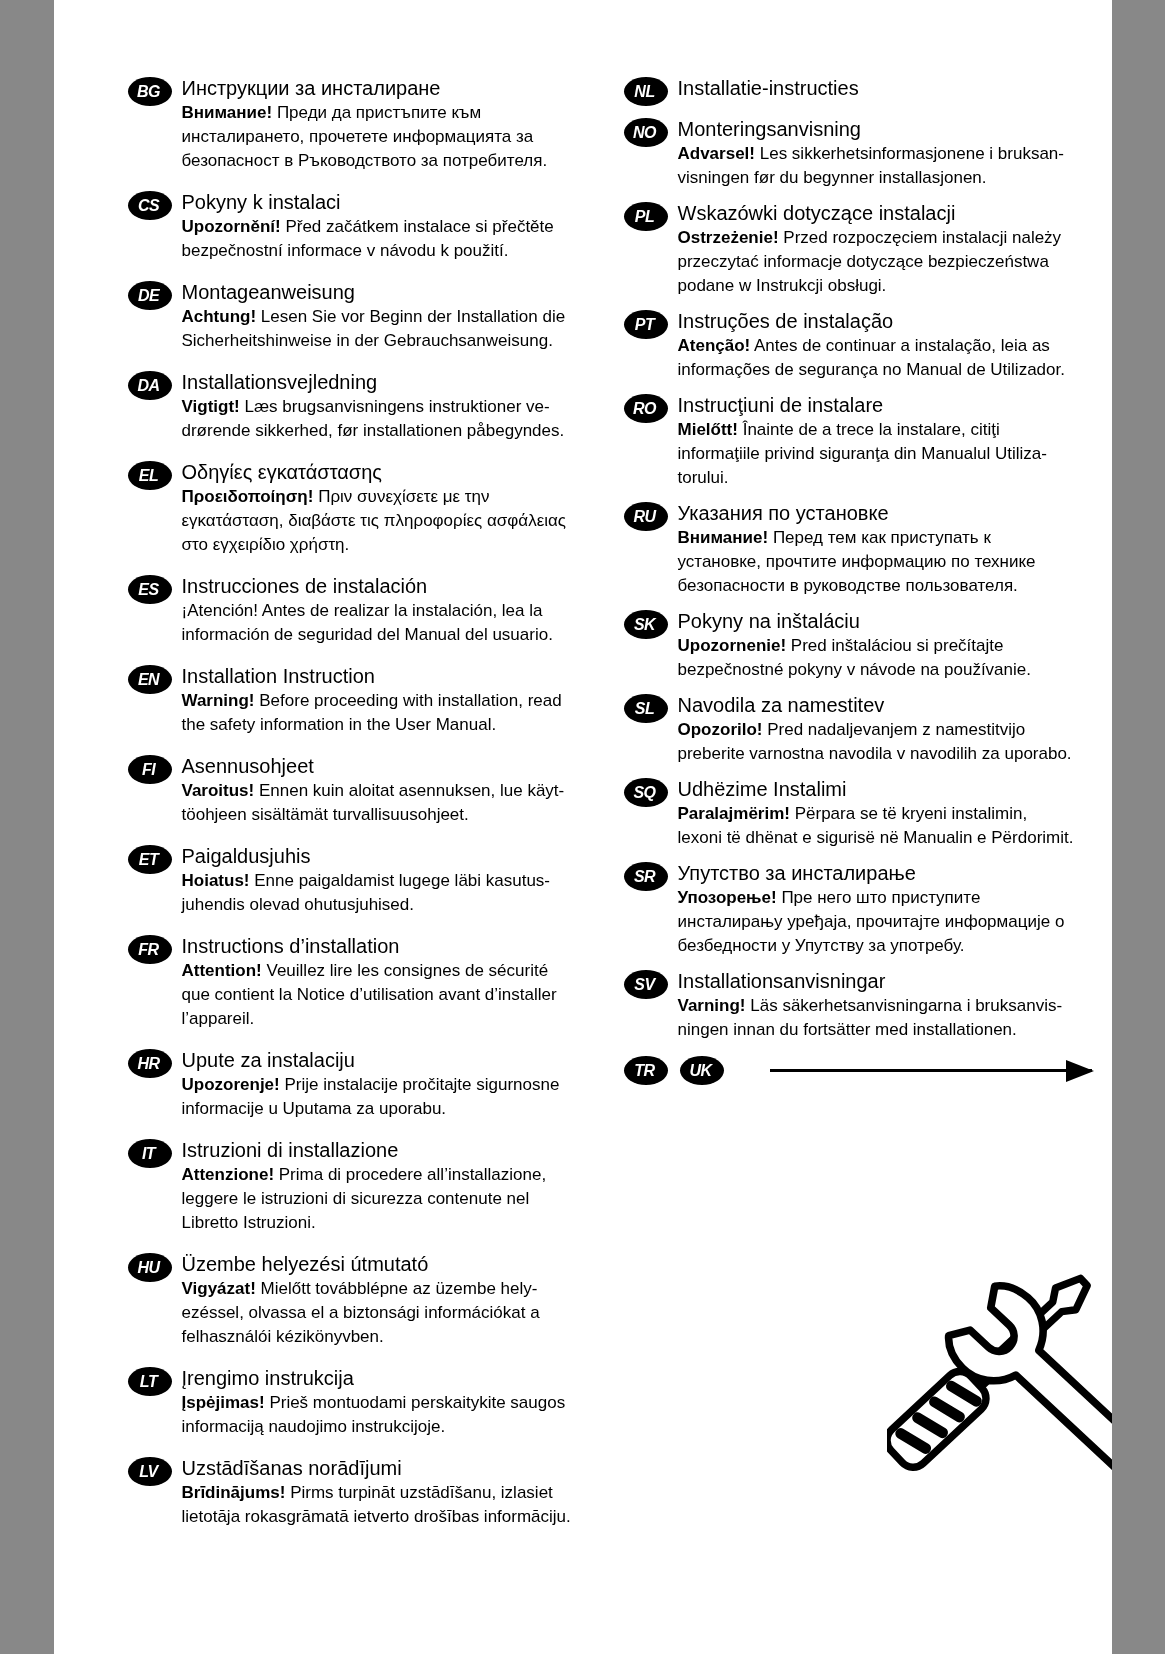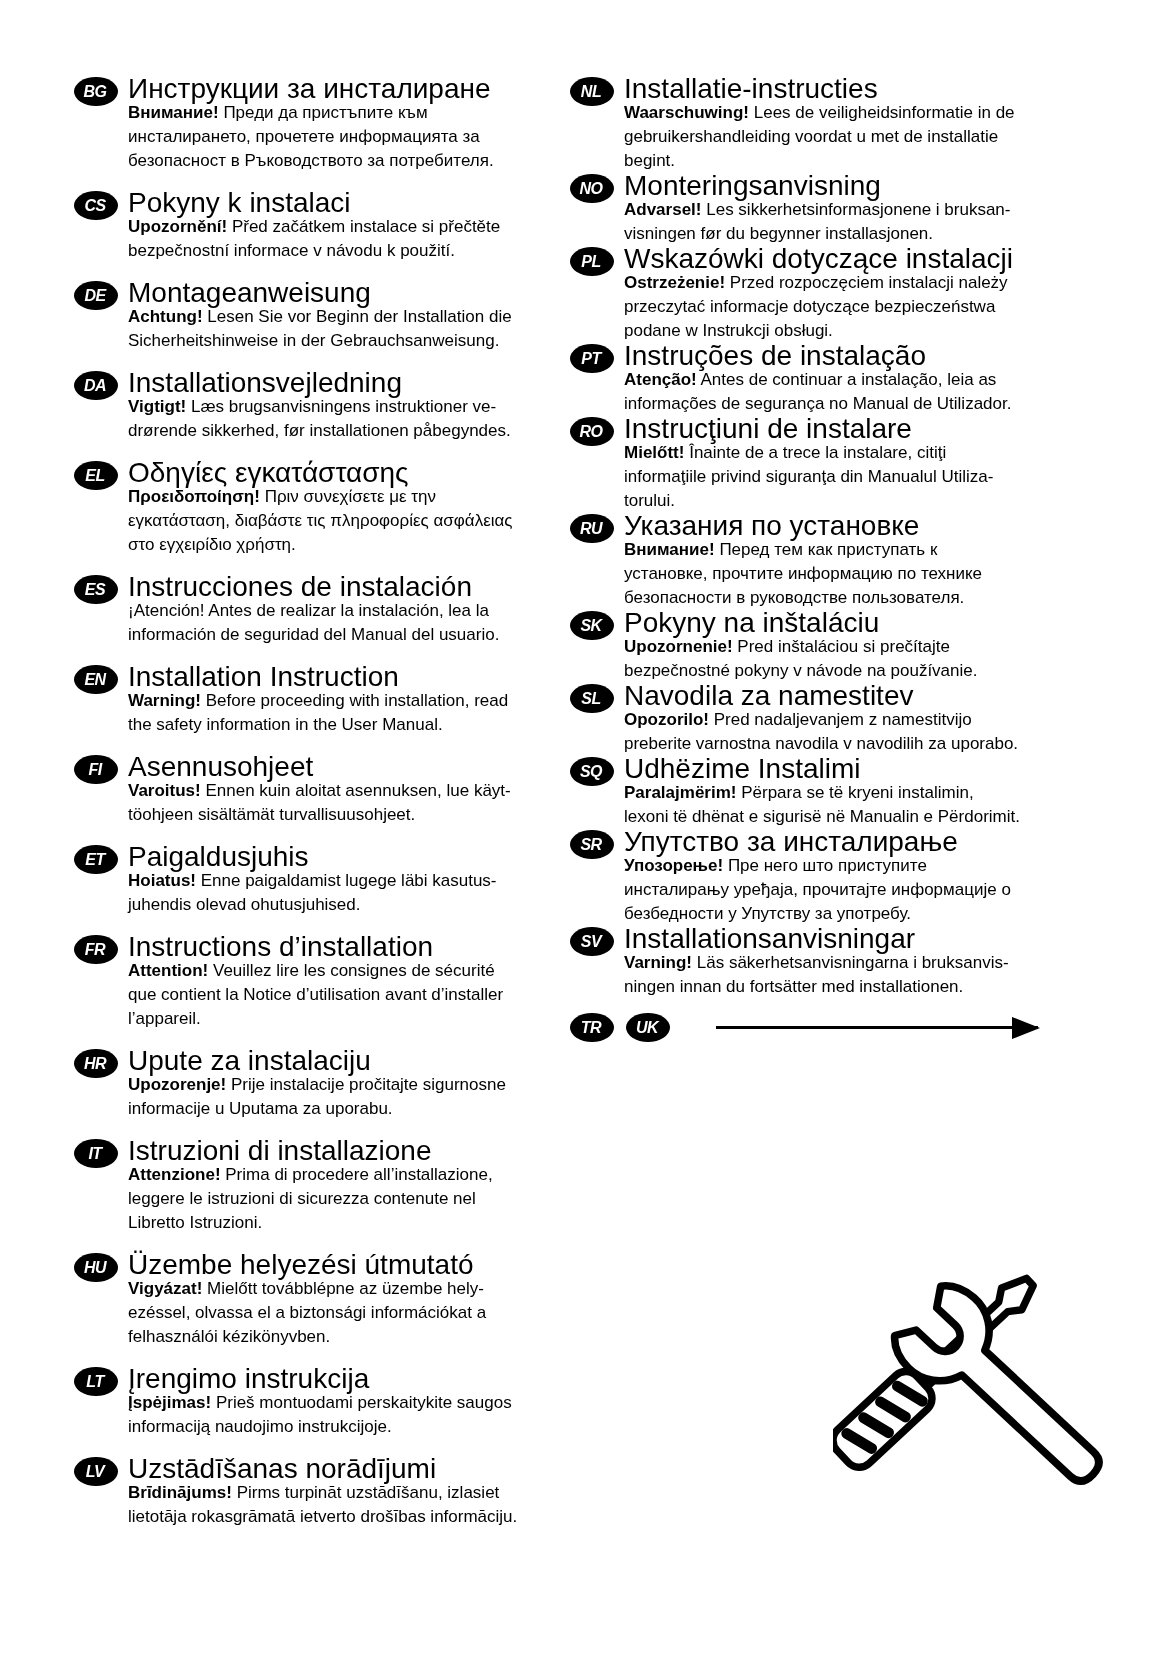--- a/index.html
+++ b/index.html
@@ -1,44 +1,44 @@
 <!DOCTYPE html>
 <html><head>
 <meta charset="utf-8">
 <style>
   html,body{margin:0;padding:0;background:#888;}
   .page{
     position:relative;
-    width:1165px;height:1654px;
+    width:1058px;height:1654px;
     background:#fff;
     margin:0 auto;
     font-family:"Liberation Sans", sans-serif;
     color:#000;
     overflow:hidden;
   }
   .col{position:absolute;top:76px;}
   .col-left{left:74px;width:462px;}
   .col-right{left:570px;width:474px;}
   .sections{display:flex;flex-direction:column;}
   .col-left .sections{gap:17px;}
-  .col-right .sections{}
+  .col-right .sections{gap:11px;}
   .section{display:flex;align-items:flex-start;}
   .badge{
     flex:none;
     width:44px;height:29px;
     margin-right:10px;margin-top:1px;
     background:#000;border-radius:50%;
     color:#fff;
     font-weight:bold;font-style:italic;
     font-size:16px;letter-spacing:-0.5px;
     display:flex;align-items:center;justify-content:center;
     padding-right:2px;box-sizing:border-box;
   }
   .text{flex:1;min-width:0;}
-  .title{font-size:28px;line-height:25px;}
+  .title{font-size:20px;line-height:25px;}
   .body{font-size:17px;line-height:24px;white-space:pre-line;}
   .lead{font-weight:bold;}
   .footer-row{
     margin-top:14px;
     display:flex;align-items:center;
   }
   .footer-row .badge{margin-top:0;}
   .footer-row .badge + .badge{margin-left:2px;}
   .arrow{
     flex:1;height:3px;background:#000;
@@ -189,23 +189,20 @@
         </div>
       </div>
   </div>
 
   <div class="col col-right">
     <div class="sections" id="right-sections">
         <div class="section">
           <div class="badge">NL</div>
           <div class="text">
             <div class="title">Installatie-instructies</div>
-            <div class="body"><span class="lead">Waarschuwing!</span> <span>Lees de veiligheidsinformatie in de
-gebruikershandleiding voordat u met de installatie
-begint.</span></div>
           </div>
         </div>
         <div class="section">
           <div class="badge">NO</div>
           <div class="text">
             <div class="title">Monteringsanvisning</div>
             <div class="body"><span class="lead">Advarsel!</span> <span>Les sikkerhetsinformasjonene i bruksan-
 visningen før du begynner installasjonen.</span></div>
           </div>
         </div>

